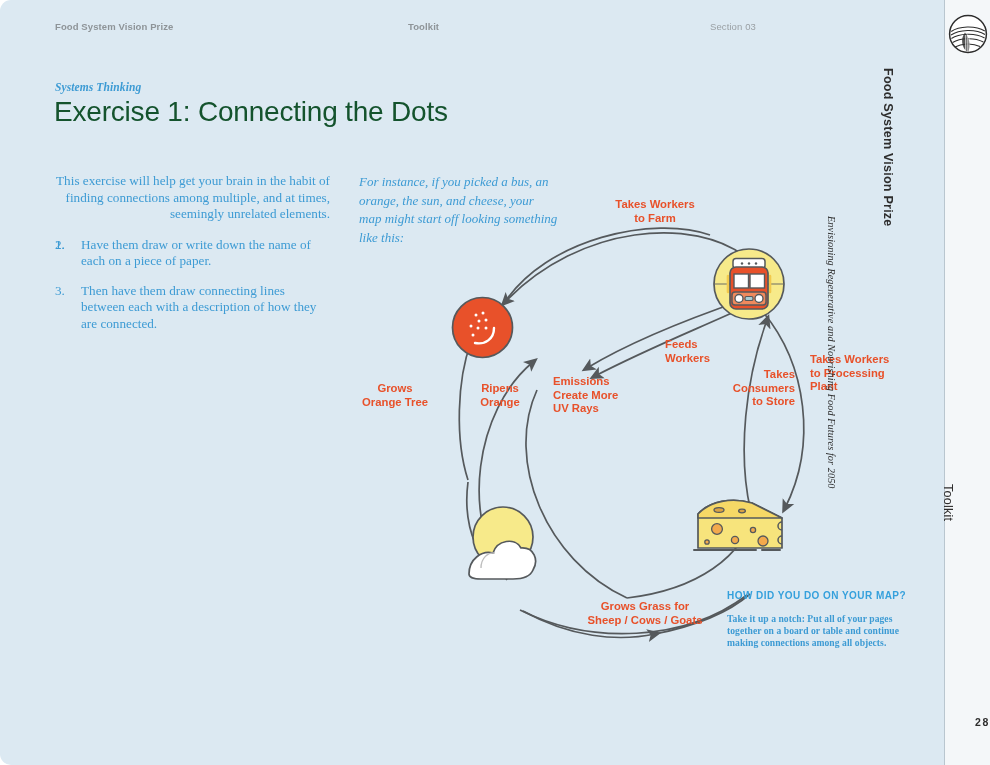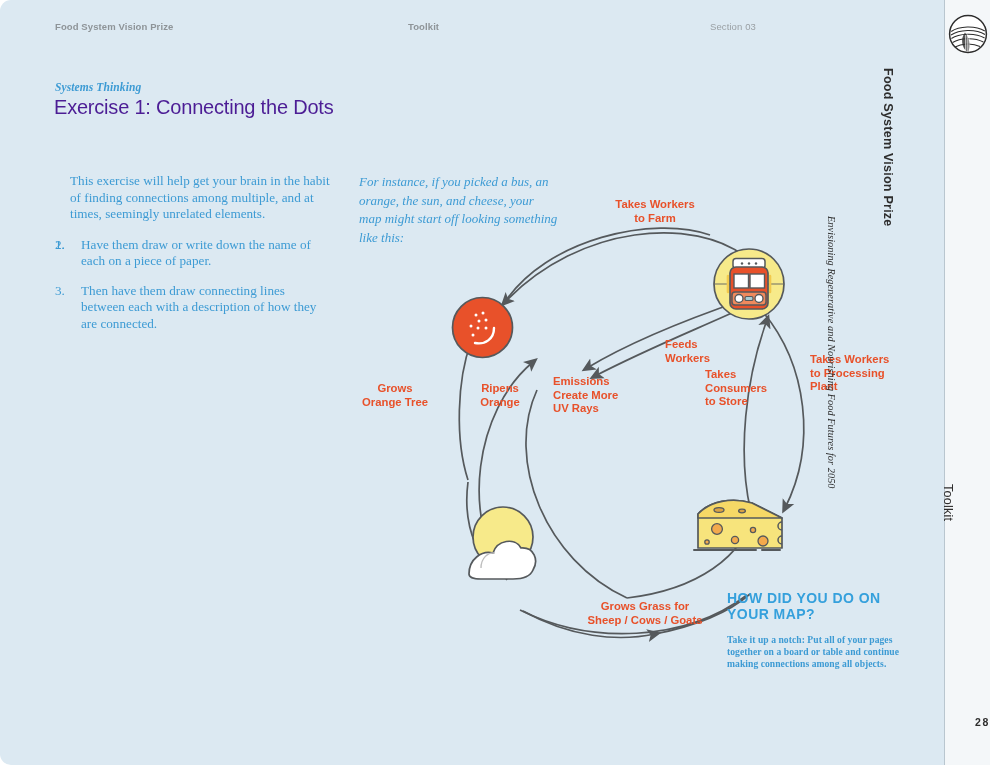--- a/index.html
+++ b/index.html
@@ -46,38 +46,38 @@
     font-weight: bold;
     font-size: 11.5px;
     color: #3d9bd4;
     letter-spacing: 0.1px;
   }
   #page-title {
     position: absolute;
     left: 54px;
     top: 96px;
     font-family: "Liberation Sans", sans-serif;
-    font-size: 20px;
+    font-size: 28px;
     font-weight: normal;
-    color: #4c1d95;
+    color: #14532d;
     letter-spacing: -0.2px;
   }
 
   
   #intro-col {
     position: absolute;
     left: 55px;
     top: 173px;
     width: 275px;
     font-family: "Liberation Serif", serif;
     font-size: 13.2px;
     line-height: 16.5px;
     color: #3d9bd4;
   }
-  #intro-para { margin: 0 0 14px 15px; }
+  #intro-para { margin: 0 0 14px 0; text-align: right; }
   ol.steps {
     margin: 0;
     padding: 0;
     list-style: none;
   }
   ol.steps li {
     position: relative;
     padding-left: 26px;
     margin-bottom: 13px;
   }
@@ -114,41 +114,41 @@
     position: absolute;
     font-family: "Liberation Sans", sans-serif;
     font-size: 11.3px;
     font-weight: bold;
     line-height: 13.6px;
     color: #e8512a;
     white-space: pre-line;
   }
   .dlabel.c { text-align: center; }
   .dlabel.l { text-align: left; }
-  .dlabel.r { text-align: left; }
+  .dlabel.r { text-align: right; }
 
   #lb-farm      { left: 230px; top: 8px;   width: 140px; }
   #lb-grows     { left: -10px; top: 192px; width: 100px; }
   #lb-ripens    { left: 105px; top: 192px; width: 80px;  }
   #lb-emis      { left: 198px; top: 185px; width: 110px; }
   #lb-feeds     { left: 310px; top: 148x;  width: 100px; top: 148px; }
   #lb-takesc    { left: 350px; top: 178px; width: 90px;  }
   #lb-proc      { left: 455px; top: 163px; width: 130px; }
   #lb-grass     { left: 200px; top: 410px; width: 180px; }
 
   
   #scorebox {
     position: absolute;
     left: 727px;
     top: 590px;
     width: 180px;
   }
   #score-head {
     font-family: "Liberation Sans", sans-serif;
-    font-size: 14px;
+    font-size: 10px;
     font-weight: bold;
     color: #35a0dc;
     letter-spacing: 0.45px;
     margin-bottom: 11px;
   }
   .score-line, .score-note {
     font-family: "Liberation Serif", serif;
     font-size: 9.6px;
     line-height: 12.1px;
     font-weight: bold;

